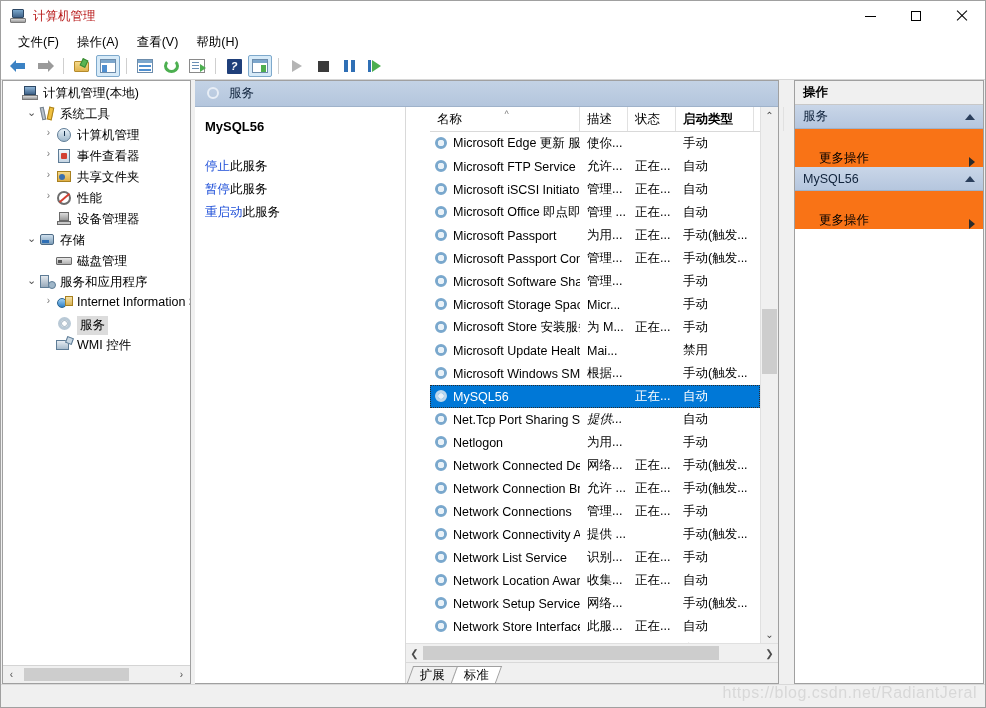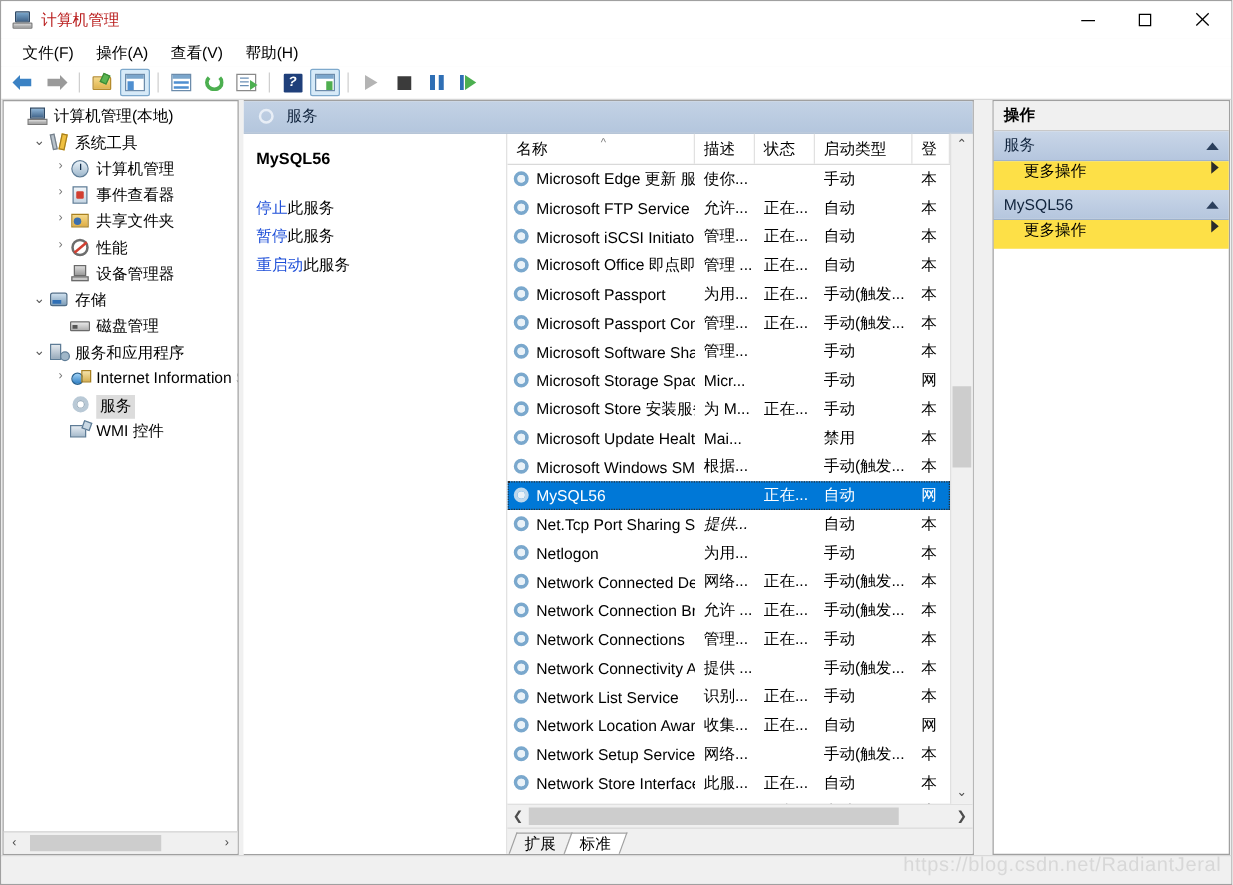--- a/index.html
+++ b/index.html
@@ -255,21 +255,21 @@
     box-sizing: border-box; background: #fff;
   }
   .info-title { font-size: 13px; font-weight: bold; color: #000; margin-bottom: 24px; }
   .info-link { font-size: 12.5px; margin-bottom: 6px; color: #000; }
   .info-link a { color: #1d4ed8; }
 
   
   .list-col { flex: 1 1 auto; display: flex; flex-direction: column; min-width: 0;
     border-left: 1px solid #d9d9d9; }
   .list-wrap { flex: 1 1 auto; display: flex; min-height: 0; }
-  .list-main { flex: 1 1 auto; min-width: 0; display: flex; flex-direction: column; }
+  .list-main { flex: 1 1 auto; min-width: 0; display: flex; flex-direction: column; margin-left: 24px; }
 
   .lv-head { display: flex; height: 24px; min-height: 24px; background: #ffffff;
     border-bottom: 1px solid #d9d9d9; }
   .lv-th { position: relative; display: flex; align-items: center; font-size: 12.5px;
     padding-left: 7px; box-sizing: border-box; border-right: 1px solid #e1e1e1; color: #000;
     white-space: nowrap; overflow: hidden; }
   .lv-th .sortmark { position: absolute; left: 50%; top: 2px; font-size: 9px; color: #777; }
   .lv-body { flex: 1 1 auto; overflow: hidden; background: #fff; }
   .lv-row { display: flex; height: 23px; align-items: center; font-size: 12.5px; white-space: nowrap; }
   .lv-row.sel { background: #0078d7; color: #fff; outline: 1px dotted #2b2b2b; outline-offset: -1px; }
@@ -312,22 +312,22 @@
   }
   .act-header { height: 23px; min-height: 23px; background: #f0f0f0; border-bottom: 1px solid #c8c8c8;
     display: flex; align-items: center; padding-left: 8px; font-size: 12.5px; font-weight: bold; }
   .act-group-head {
     height: 23px; display: flex; align-items: center; justify-content: space-between;
     background: linear-gradient(#c9d6e8, #b5c6de);
     border-bottom: 1px solid #9fb2ca; padding: 0 8px 0 8px; font-size: 12.5px; color: #10233c;
   }
   .act-caret { width: 0; height: 0; border-left: 5px solid transparent; border-right: 5px solid transparent;
     border-bottom: 6px solid #2b3f5c; }
-  .act-item { height: 23px; display: flex; align-items: flex-start; justify-content: space-between;
-    padding: 0 8px 0 24px; font-size: 12.5px; background: #fde047; }
+  .act-item { height: 38px; display: flex; align-items: flex-end; justify-content: space-between;
+    padding: 0 8px 0 24px; font-size: 12.5px; background: #f97316; }
   .act-arrow { width: 0; height: 0; border-top: 5px solid transparent; border-bottom: 5px solid transparent;
     border-left: 6px solid #2b2b2b; }
 
   
   .statusbar { height: 22px; min-height: 22px; background: #f0f0f0; border-top: 1px solid #d9d9d9; }
 
   .watermark {
     position: absolute; right: 8px; bottom: 5px;
     font-size: 16px; color: #d8d8d8; letter-spacing: 0.5px;
     pointer-events: none; white-space: nowrap;
@@ -519,21 +519,21 @@
                   <div class="lv-th" style="width: 150px; min-width: 150px;">
                     <span>名称</span>
                     <span class="sortmark">^</span>
                   </div>
                   <div class="lv-th" style="width: 48px; min-width: 48px;">
                     <span>描述</span>
                   </div>
                   <div class="lv-th" style="width: 48px; min-width: 48px;">
                     <span>状态</span>
                   </div>
-                  <div class="lv-th" style="width: 78px; min-width: 78px;">
+                  <div class="lv-th" style="width: 78px; min-width: 78px; font-weight: bold;">
                     <span>启动类型</span>
                   </div>
                   <div class="lv-th" style="width: 30px; min-width: 30px;">
                     <span>登</span>
                   </div>
                 </div>
               <div class="lv-body" id="lv-body">
                   <div class="lv-row">
                     <div class="lv-td name" style="width: 150px; min-width: 150px;">
                       <span class="svc-gear"></span>

